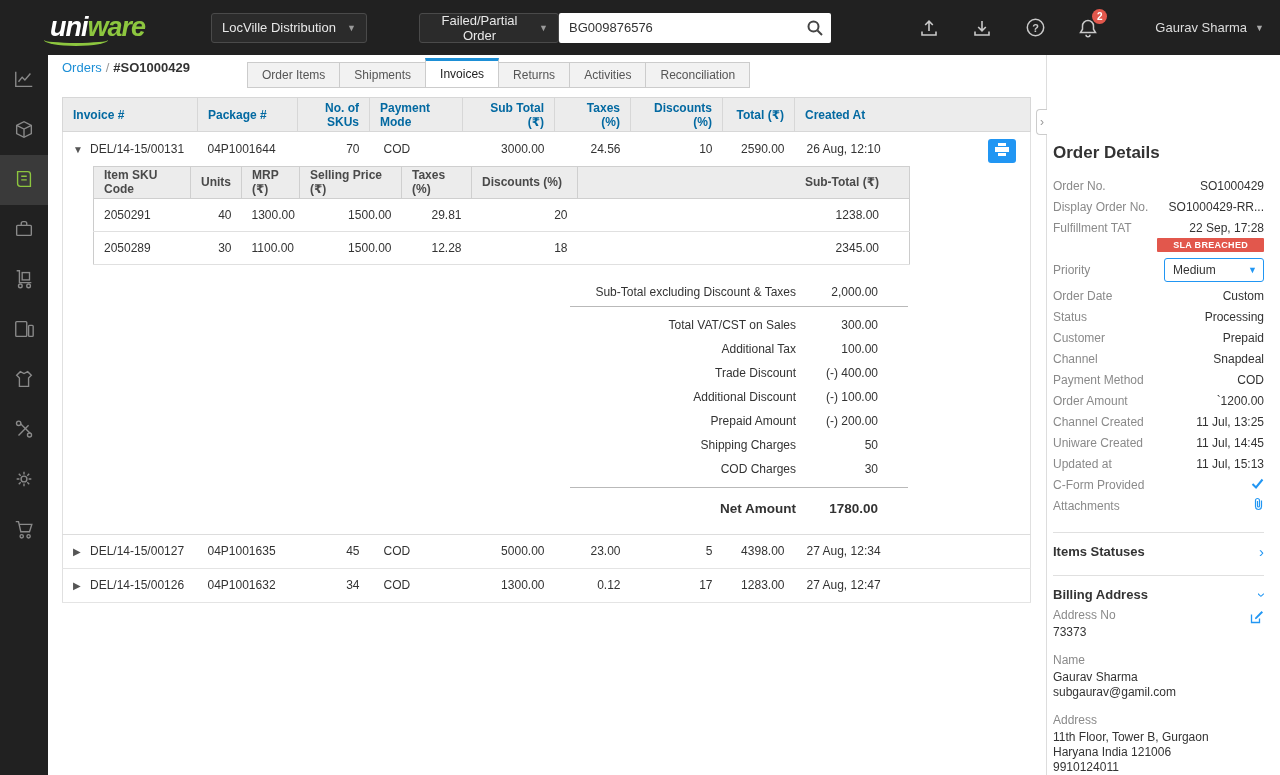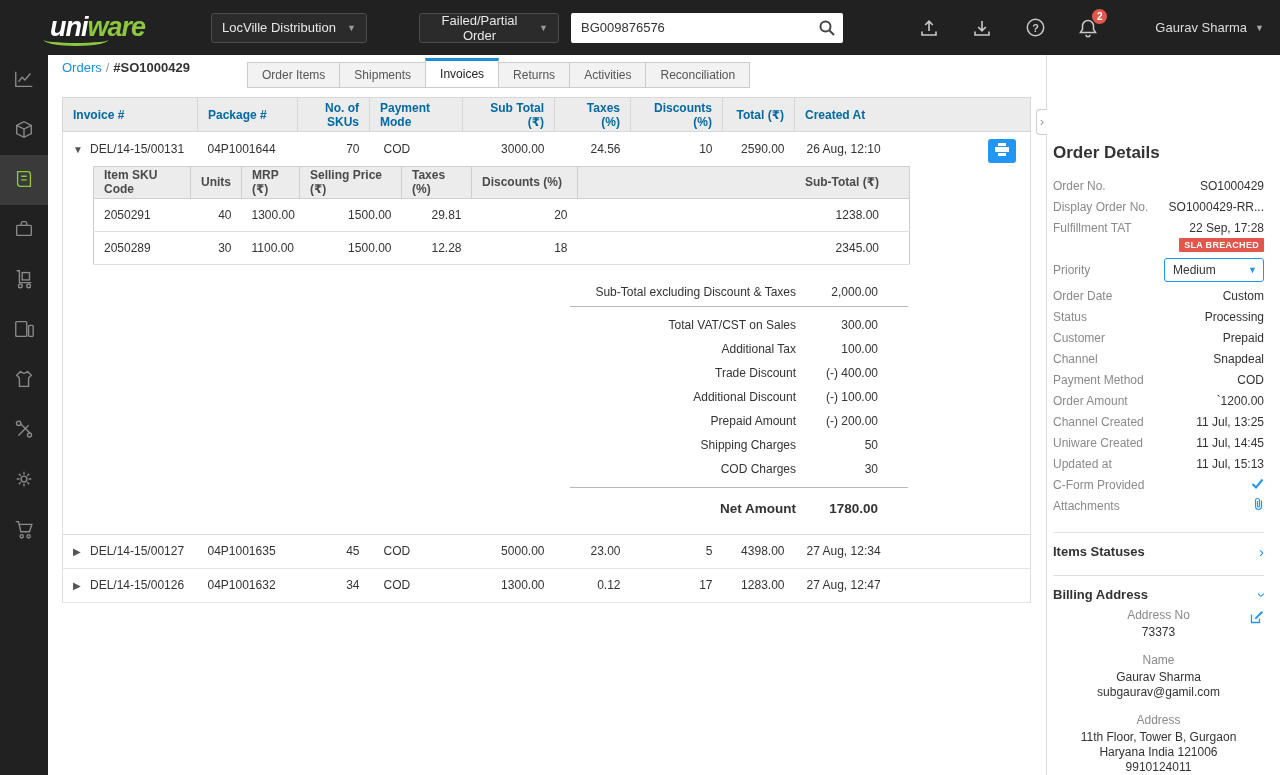--- a/index.html
+++ b/index.html
@@ -12,21 +12,21 @@
   
   .topbar { position:absolute; top:0; left:0; right:0; height:55px; background:#212121; display:flex; align-items:center; z-index:10; }
   .logo { margin-left:50px; width:148px; font-style:italic; font-weight:bold; font-size:27px; letter-spacing:-1px; position:relative; cursor:pointer; white-space:nowrap; }
   .logo-uni { color:#fff; }
   .logo-ware { color:#8dc63f; }
   .logo-swoosh { position:absolute; left:-6px; bottom:-3px; width:64px; height:12px; border-bottom:3px solid #8dc63f; border-radius:50%; }
   .dd { height:30px; background:#2b2b2b; border:1px solid #4a4a4a; border-radius:3px; color:#e8e8e8; font-size:13px; display:flex; align-items:center; justify-content:space-between; padding:0 10px; cursor:pointer; font-family:inherit; }
   .dd .chev { color:#9a9a9a; font-size:9px; margin-left:10px; }
   .dd.facility { width:156px; margin-left:13px; }
   .dd.filter { width:140px; margin-left:52px; }
-  .search { position:relative; margin-left:12px; }
+  .search { position:relative; margin-left:0; }
   .search input { width:272px; height:30px; border:none; border-radius:2px; padding:0 34px 0 10px; font-size:13px; font-family:inherit; color:#333; outline:none; }
   .search-icon { position:absolute; right:7px; top:6px; cursor:pointer; }
   .top-right { margin-left:auto; display:flex; align-items:center; padding-right:16px; }
   .tb-icon { width:22px; height:22px; margin-left:31px; position:relative; cursor:pointer; display:flex; align-items:center; justify-content:center; }
   .nbadge { position:absolute; top:-8px; right:-8px; background:#e2574c; color:#fff; border-radius:50%; min-width:15px; height:15px; font-size:10px; line-height:15px; text-align:center; font-weight:bold; }
   .user { margin-left:56px; color:#ddd; font-size:13px; display:flex; align-items:center; gap:8px; cursor:pointer; }
   .user .chev { font-size:9px; color:#aaa; }
   
   .rail { position:absolute; left:0; top:55px; bottom:0; width:48px; background:#212121; z-index:9; }
   .rail-item { width:48px; height:50px; display:flex; align-items:center; justify-content:center; color:#8a8a8a; cursor:pointer; }
@@ -69,29 +69,29 @@
   .detail-pad { height:18px; }
   
   .panel { position:absolute; right:0; top:55px; bottom:0; width:234px; background:#fff; border-left:1px solid #ddd; padding:0 16px 0 6px; z-index:11; }
   .panel-handle { position:absolute; left:-11px; top:54px; width:11px; height:26px; background:#fff; border:1px solid #ccc; border-right:none; border-radius:4px 0 0 4px; color:#999; font-size:12px; line-height:24px; text-align:center; cursor:pointer; }
   .panel-title { margin-top:88px; font-size:17px; font-weight:bold; color:#333; }
   .fields { margin-top:12px; }
   .frow { display:flex; justify-content:space-between; align-items:center; height:21px; font-size:12px; }
   .flabel { color:#8a8a8a; white-space:nowrap; }
   .fval { color:#333; text-align:right; white-space:nowrap; overflow:hidden; text-overflow:ellipsis; max-width:126px; }
   .badge-row { display:flex; justify-content:flex-end; height:17px; align-items:flex-start; }
-  .sla { background:#e2574c; color:#fff; font-size:9px; font-weight:bold; padding:2px 5px; letter-spacing:.3px; border-radius:1px; }
+  .sla { background:#e2574c; color:#fff; font-size:9px; font-weight:bold; padding:2px 16px; letter-spacing:.3px; border-radius:1px; }
   .prio-row { height:30px; }
   .prio-select { width:100px; height:24px; border:1px solid #2196f3; border-radius:3px; display:flex; align-items:center; justify-content:space-between; padding:0 6px 0 8px; font-size:12px; color:#333; cursor:pointer; background:#fff; }
   .prio-select .chev { color:#2196f3; font-size:9px; }
   .section { border-top:1px solid #e0e0e0; margin-top:16px; padding-top:11px; display:flex; justify-content:space-between; align-items:center; cursor:pointer; }
   .section-title { font-size:13px; font-weight:bold; color:#333; }
   .sec-chev { color:#2196f3; font-size:15px; line-height:10px; }
   .sec-chev.down { display:inline-block; transform:rotate(90deg); }
-  .billing { position:relative; margin-top:6px; font-size:12px;text-align:center; }
+  .billing { position:relative; margin-top:6px; font-size:12px; }
   .bgroup { margin-top:13px; }
   .blabel { color:#8a8a8a; margin-bottom:3px; }
   .bline { color:#333; line-height:15px; }
   .edit-icon { position:absolute; right:0; top:2px; cursor:pointer; }
 </style>
 </head>
 <body>
 
 <header class="topbar">
   <div class="logo">

